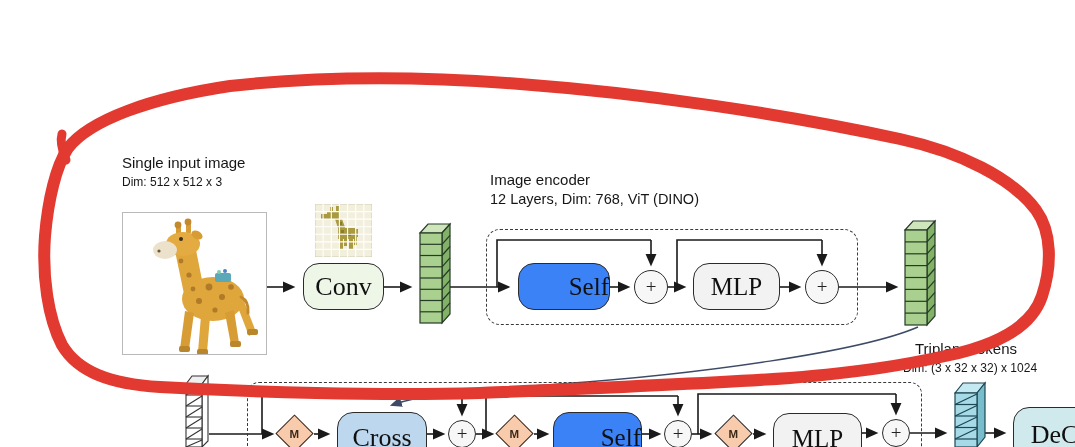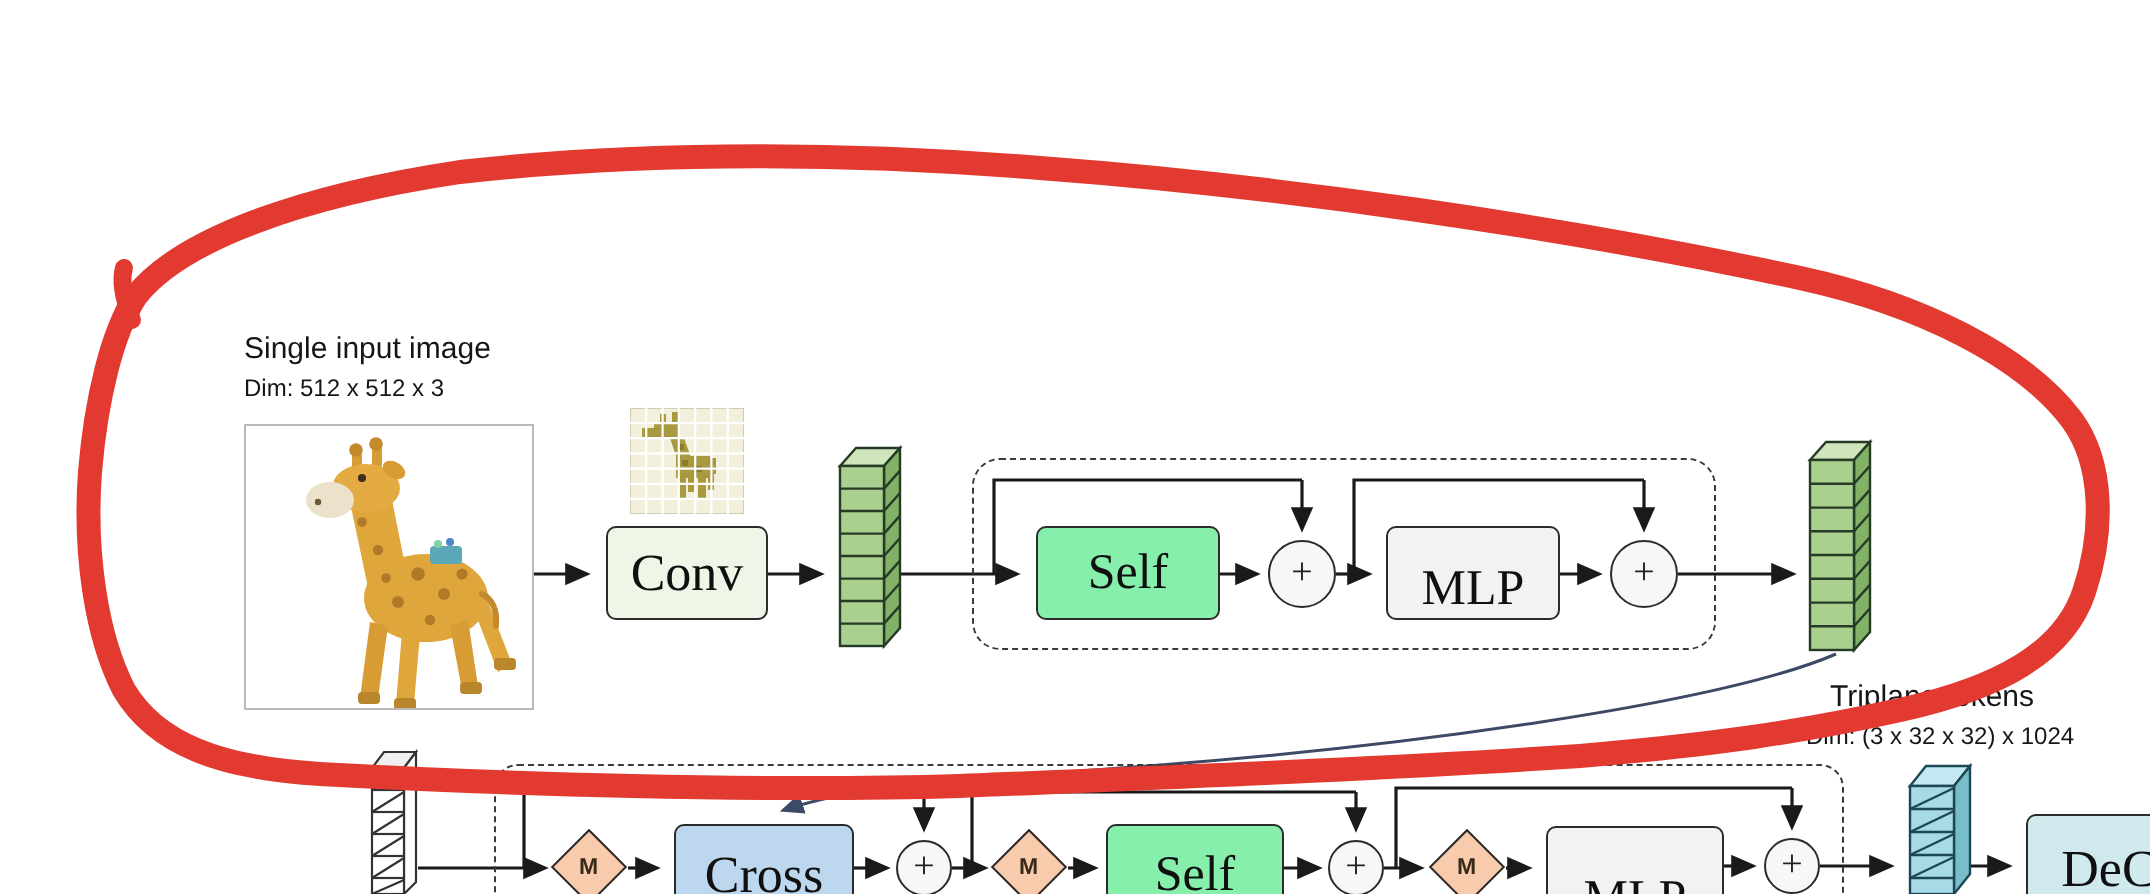--- a/index.html
+++ b/index.html
@@ -5,24 +5,24 @@
   html,body{margin:0;padding:0;background:#fff;}
   #canvas{position:relative;width:1075px;height:447px;overflow:hidden;background:#ffffff;
           font-family:"Liberation Sans",sans-serif;}
   svg{display:block;}
   .layer{position:absolute;left:0;top:0;pointer-events:none;}
   .lbl{position:absolute;white-space:nowrap;color:#161616;z-index:3;}
   .lbl .t1{font-size:15px;line-height:20px;display:block;}
   .lbl .t2{font-size:12px;line-height:18px;display:block;}
   .box{position:absolute;display:flex;align-items:center;justify-content:center;
        font-family:"Liberation Serif",serif;color:#101010;z-index:2;box-sizing:border-box;}
-  .rounded{border:1.8px solid #2b2b2b;border-radius:5px;}
+  .rounded{border:1.8px solid #2b2b2b;border-radius:16px;}
   .conv{background:#edf6e7;font-size:26px;}
-  .yellow{background:#86efac;font-size:25px;}
-  .gray{background:#f2f2f2;font-size:25px;align-items:flex-end;}
+  .yellow{background:#3b82f6;font-size:25px;justify-content:flex-end;}
+  .gray{background:#f2f2f2;font-size:25px;}
   .blue{background:#bdd7ee;font-size:26px;}
   .teal{background:#d0e9ec;font-size:26px;}
   .dashedbox{position:absolute;border:1.7px dashed #3a3a3a;border-radius:14px;z-index:1;box-sizing:border-box;}
   .plus{position:absolute;border:1.6px solid #2b2b2b;border-radius:50%;background:#f7f7f7;
         display:flex;align-items:center;justify-content:center;font-family:"Liberation Serif",serif;
         font-size:19px;color:#222;z-index:2;box-sizing:border-box;}
   .diamond{position:absolute;width:27px;height:27px;background:#f8cbad;border:1.5px solid #2b2b2b;
         transform:rotate(45deg);z-index:2;box-sizing:border-box;display:flex;align-items:center;justify-content:center;}
   .diamond span{transform:rotate(-45deg);font-size:11.5px;font-weight:700;color:#3a2a1a;
         font-family:"Liberation Sans",sans-serif;}
@@ -156,23 +156,27 @@
         <line x1="955" y1="427.5" x2="977" y2="427.5"></line>
           <line x1="955" y1="439" x2="977" y2="439"></line>
         <line x1="955" y1="404.5" x2="977" y2="394"></line>
           <line x1="955" y1="416" x2="977" y2="405.5"></line>
         <line x1="955" y1="427.5" x2="977" y2="417"></line>
           <line x1="955" y1="439" x2="977" y2="428.5"></line>
       </g>
     </g>
   </svg>
 
-  <div class="lbl" style="left:122px;top:165px">
+  <div class="lbl" style="left:122px;top:153px">
     <span class="t1">Single input image</span>
     <span class="t2">Dim: 512 x 512 x 3</span>
+  </div>
+  <div class="lbl" style="left:490px;top:170px">
+    <span class="t1">Image encoder</span>
+    <span class="t2" style="font-size:14.5px">12 Layers, Dim: 768, ViT (DINO)</span>
   </div>
   <div class="lbl" style="left:915px;top:339px">
     <span class="t1">Triplane tokens</span>
     <span class="t2" style="margin-left:-12px">Dim: (3 x 32 x 32) x 1024</span>
   </div>
 
   <div class="photo">
     <svg width="143" height="141" viewBox="0 0 143 141">
       <polygon points="64,95 52,38 72,32 84,92" fill="#dfa63c"></polygon>
       <ellipse cx="90" cy="86" rx="31" ry="22" fill="#dfa63c"></ellipse>

